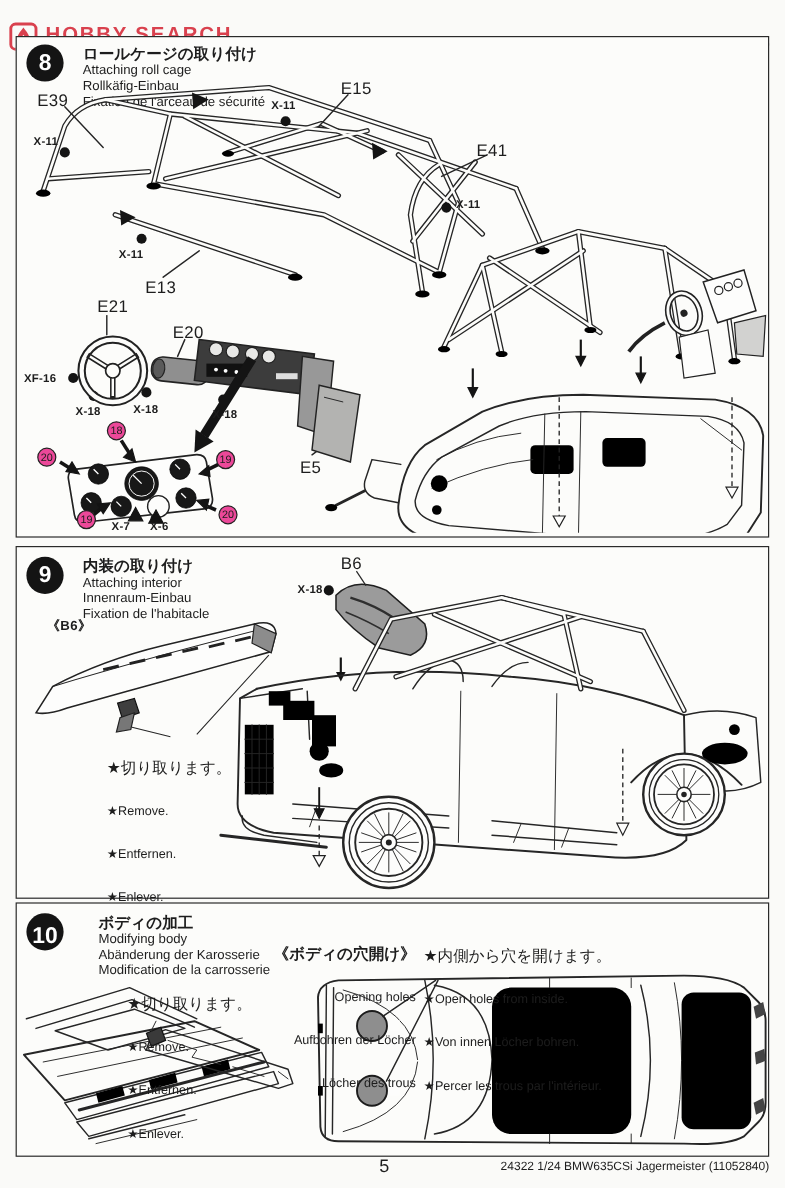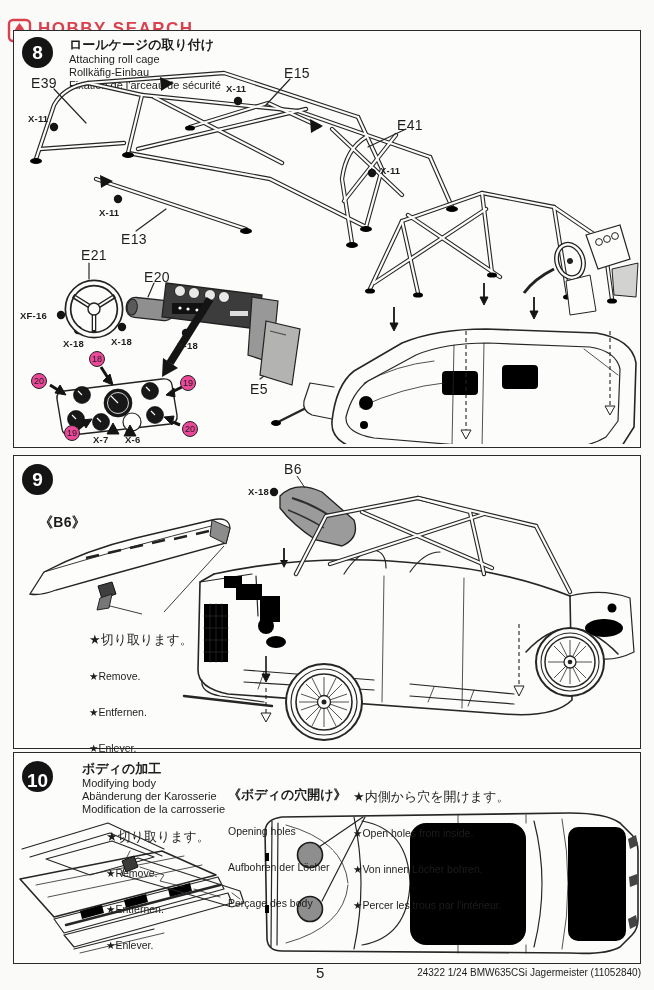--- a/index.html
+++ b/index.html
@@ -273,20 +273,26 @@
   <div class="circ" style="left:17px;top:342px;">20</div>
   <div class="circ" style="left:166px;top:344px;">19</div>
   <div class="circ" style="left:50px;top:394px;">19</div>
   <div class="circ" style="left:168px;top:390px;">20</div>
 </div>
 
 <div class="panel" style="top:455px;height:292px;">
   <div class="badge" style="left:8px;top:8px;">
     <span>9</span>
   </div>
+  <div class="titles" style="left:55px;top:9px;">
+    <div class="t-ja">内装の取り付け</div>
+    <div class="t">Attaching interior</div>
+    <div class="t">Innenraum-Einbau</div>
+    <div class="t">Fixation de l'habitacle</div>
+  </div>
 
   <svg width="626" height="289" viewBox="0 0 626 289">
     <defs>
       <g id="cageC">
         <path d="M 282 118 L 312 60 L 404 42 L 456 56"></path>
         <path d="M 404 42 L 522 70"></path>
         <path d="M 522 70 L 556 136"></path>
         <path d="M 456 56 L 470 118"></path>
         <path d="M 316 108 L 470 58"></path>
         <path d="M 348 56 L 478 112"></path>
@@ -370,21 +376,21 @@
       </g>
       <g stroke="#222" fill="#fdfdfc">
         <line x1="505" y1="168" x2="505" y2="232" stroke-width="1.1" stroke-dasharray="4 3"></line>
           <polygon points="505,240 500,230 510,230"></polygon>
         <line x1="252" y1="232" x2="252" y2="258" stroke-width="1.1" stroke-dasharray="4 3"></line>
           <polygon points="252,266 247,257 257,257"></polygon>
       </g>
     </g>
   </svg>
 
-  <div class="plbl" style="left:25px;top:58px;font-size:14px;font-weight:bold;">《B6》</div>
+  <div class="plbl" style="left:25px;top:58px;font-size:11px;font-weight:bold;">《B6》</div>
   <div class="plbl" style="left:270px;top:5px;">B6</div>
   <div class="lbl" style="left:234px;top:30px;">X-18</div>
   <div class="note" style="left:75px;top:154px;">
     <div class="ja">★切り取ります。</div>
     <div>★Remove.</div>
     <div>★Entfernen.</div>
     <div>★Enlever.</div>
   </div>
 </div>
 
@@ -445,25 +451,25 @@
       <path d="M 349 64 L 305 94 M 351 64 L 308 148"></path>
     </g>
   </svg>
 
   <div class="note" style="left:92px;top:54px;">
     <div class="ja">★切り取ります。</div>
     <div>★Remove.</div>
     <div>★Entfernen.</div>
     <div>★Enlever.</div>
   </div>
-  <div class="note" style="left:214px;top:12px;">
+  <div class="note" style="left:214px;top:12px;text-align:right;">
     <div class="ja" style="font-weight:bold;">《ボディの穴開け》</div>
     <div>Opening holes</div>
     <div>Aufbohren der Löcher</div>
-    <div>Perçage des body</div>
+    <div>Löcher des trous</div>
   </div>
   <div class="note" style="left:339px;top:14px;">
     <div class="ja">★内側から穴を開けます。</div>
     <div>★Open holes from inside.</div>
     <div>★Von innen Löcher bohren.</div>
     <div>★Percer les trous par l'intérieur.</div>
   </div>
 </div>
 
 <div class="footer-num" style="left:316px;top:964px;">5</div>

